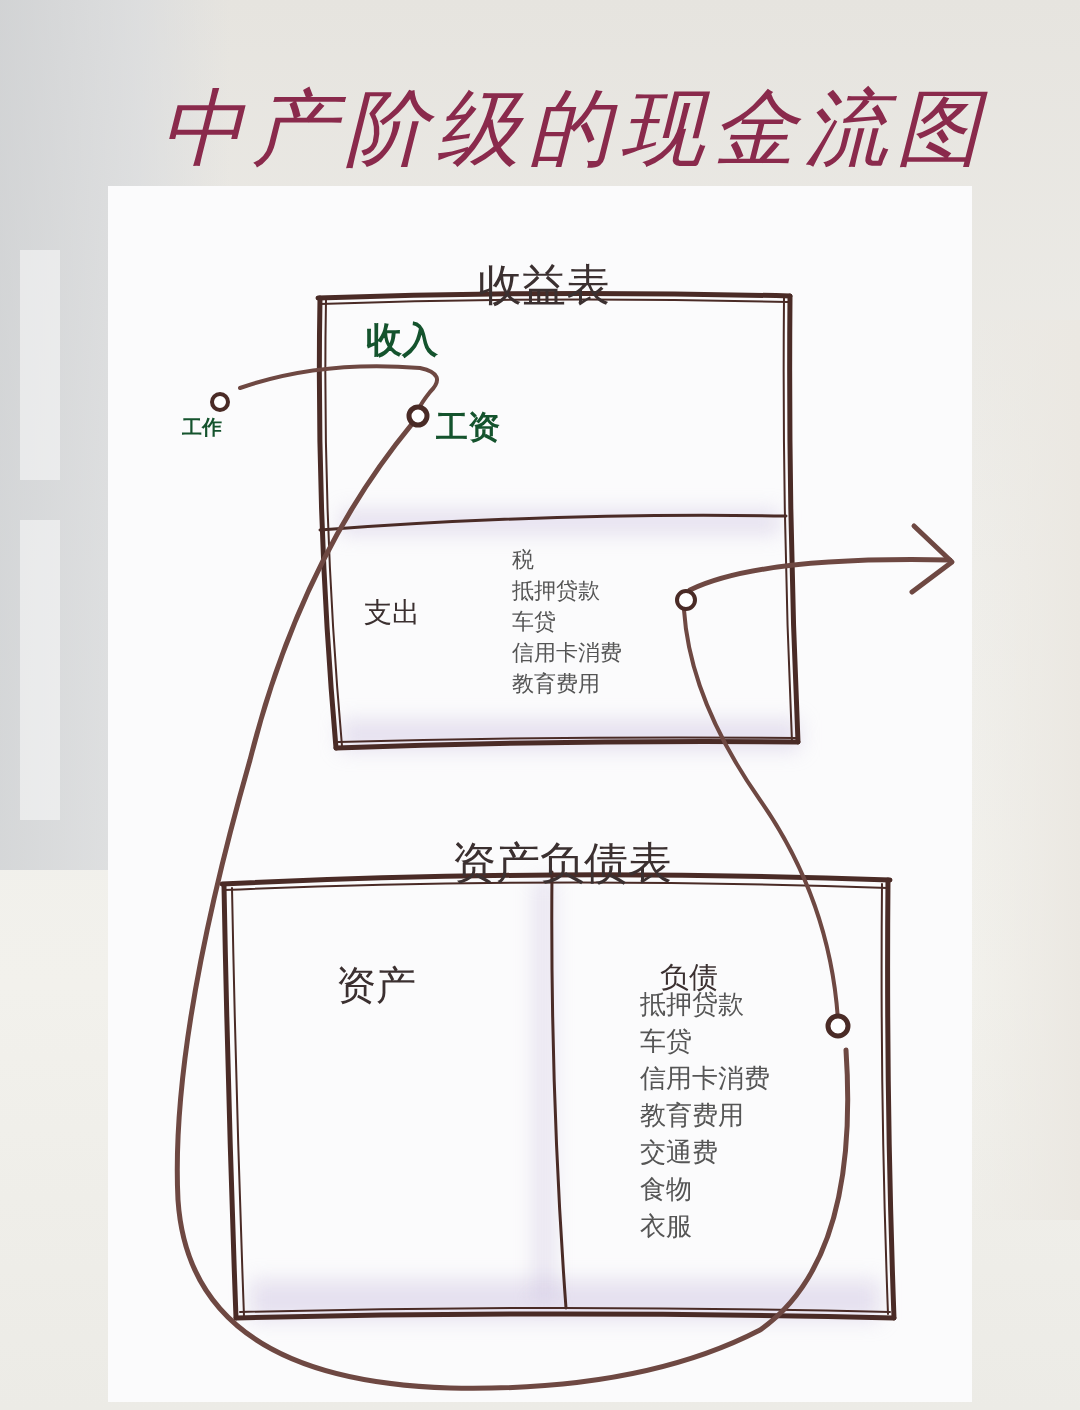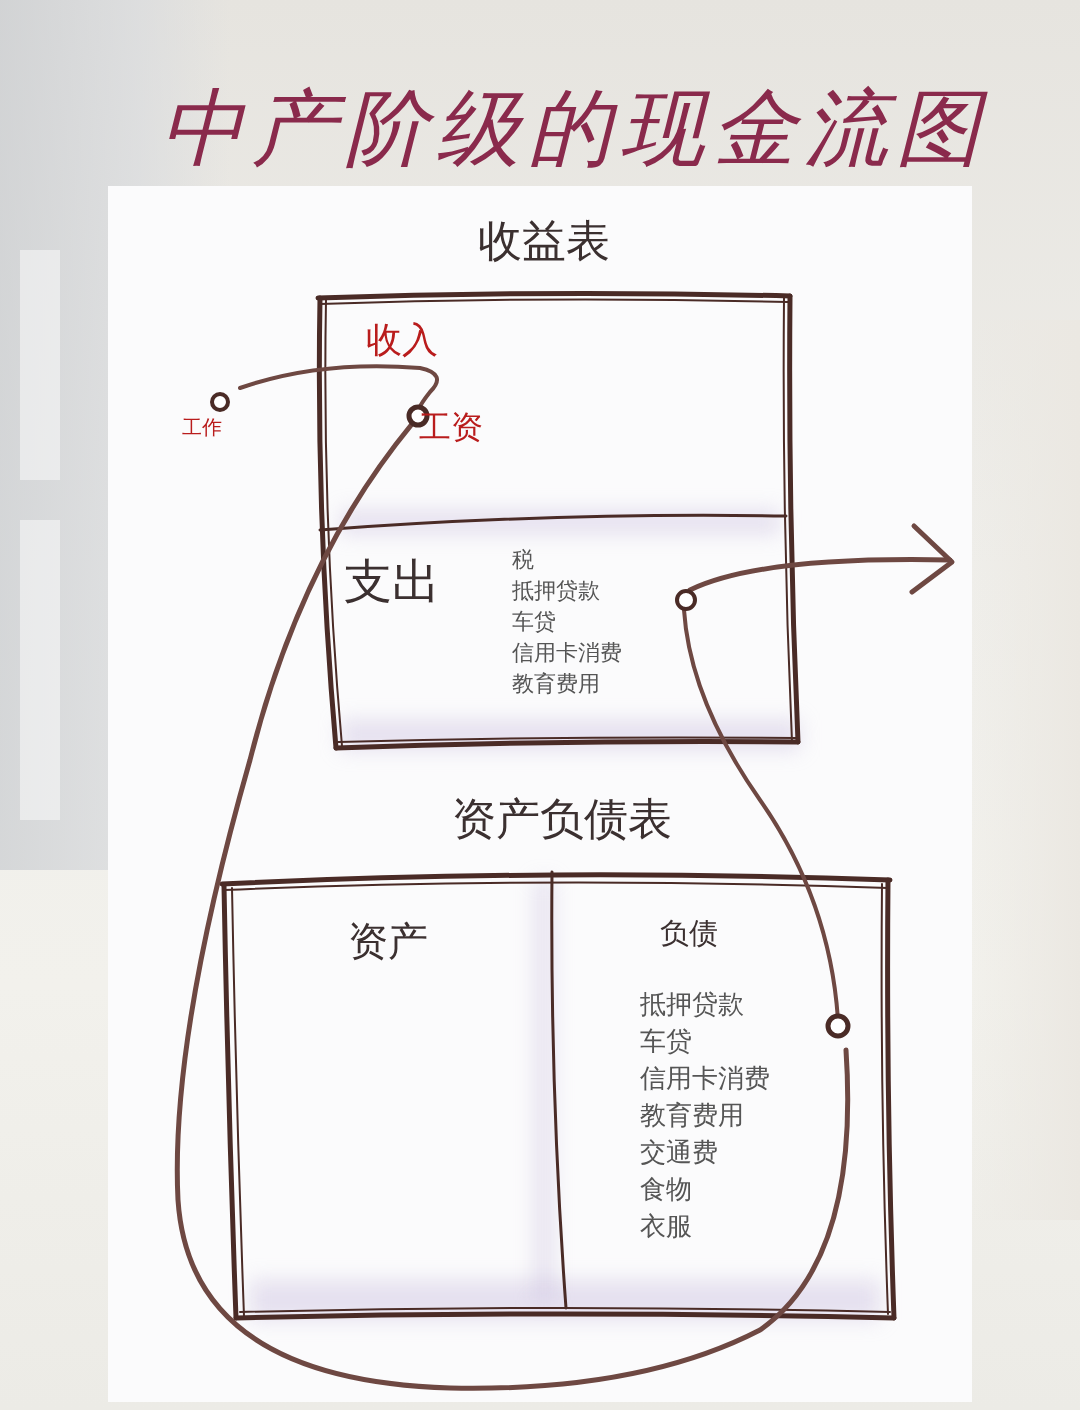--- a/index.html
+++ b/index.html
@@ -23,22 +23,22 @@
     font-size: 84px; letter-spacing: 8px; color: #8a2a4c;
     font-family: "DejaVu Serif", serif; font-style: italic;
     white-space: nowrap;
   }
   .paper {
     position: absolute; left: 108px; top: 186px; width: 864px; height: 1216px;
     background: #fbfbfc;
   }
   .shadow { position: absolute; background: rgba(190,175,215,0.35); filter: blur(10px); }
   .label { position: absolute; color: #333; white-space: nowrap; }
-  .heading { font-size: 44px; color: #3b3030; }
-  .sub { font-size: 36px; color: #b91c1c; }
+  .heading { font-size: 44px; color: #3b3030; margin-top: 44px; }
+  .sub { font-size: 36px; color: #14532d; font-weight: bold; }
   .small { font-size: 22px; color: #555; line-height: 31px; }
   .small2 { font-size: 26px; color: #555; line-height: 37px; }
   svg.drawing { position: absolute; left: 0; top: 0; }
   .list { list-style: none; margin: 0; padding: 0; }
 </style>
 </head>
 <body>
 
 <div class="bg-window"></div>
 <div class="bg-pane" style="left:20px;top:250px;width:40px;height:230px;"></div>
@@ -99,32 +99,32 @@
 
   <circle cx="220" cy="402" r="8" fill="#fff" stroke="#4a2b26" stroke-width="4"></circle>
   <circle cx="418" cy="416" r="9" fill="#fff" stroke="#4a2b26" stroke-width="5"></circle>
   <circle cx="686" cy="600" r="9" fill="#fff" stroke="#4a2b26" stroke-width="4"></circle>
   <circle cx="838" cy="1026" r="10" fill="#fff" stroke="#4a2b26" stroke-width="5"></circle>
 </svg>
 
 <div class="label heading" style="left:478px;top:212px;">收益表</div>
 <div class="label sub" style="left:366px;top:316px;">收入</div>
 <div class="label sub" style="left:182px;top:414px;font-size:20px;">工作</div>
-<div class="label sub" style="left:419px;top:406px;font-size:32px;">工资</div>
-<div class="label heading" style="left:344px;top:550px;font-size:48px;">支出</div>
+<div class="label sub" style="left:436px;top:406px;font-size:32px;">工资</div>
+<div class="label heading" style="left:364px;top:550px;font-size:28px;">支出</div>
 <ul class="label list small" style="left:512px;top:544px;">
   <li>税</li>
   <li>抵押贷款</li>
   <li>车贷</li>
   <li>信用卡消费</li>
   <li>教育费用</li>
 </ul>
 
 <div class="label heading" style="left:452px;top:790px;">资产负债表</div>
-<div class="label heading" style="left:348px;top:914px;font-size:40px;">资产</div>
+<div class="label heading" style="left:336px;top:914px;font-size:40px;">资产</div>
 <div class="label heading" style="left:660px;top:914px;font-size:29px;">负债</div>
 <ul class="label list small2" style="left:640px;top:986px;">
   <li>抵押贷款</li>
   <li>车贷</li>
   <li>信用卡消费</li>
   <li>教育费用</li>
   <li>交通费</li>
   <li>食物</li>
   <li>衣服</li>
 </ul>

